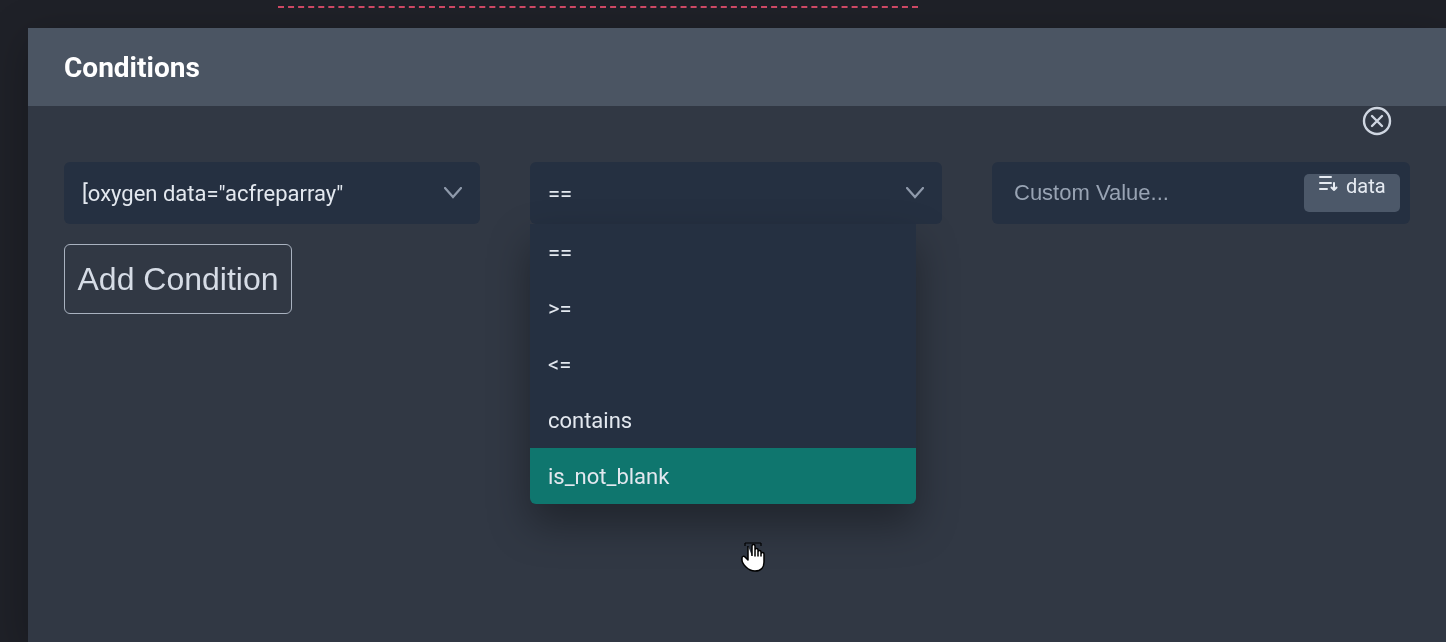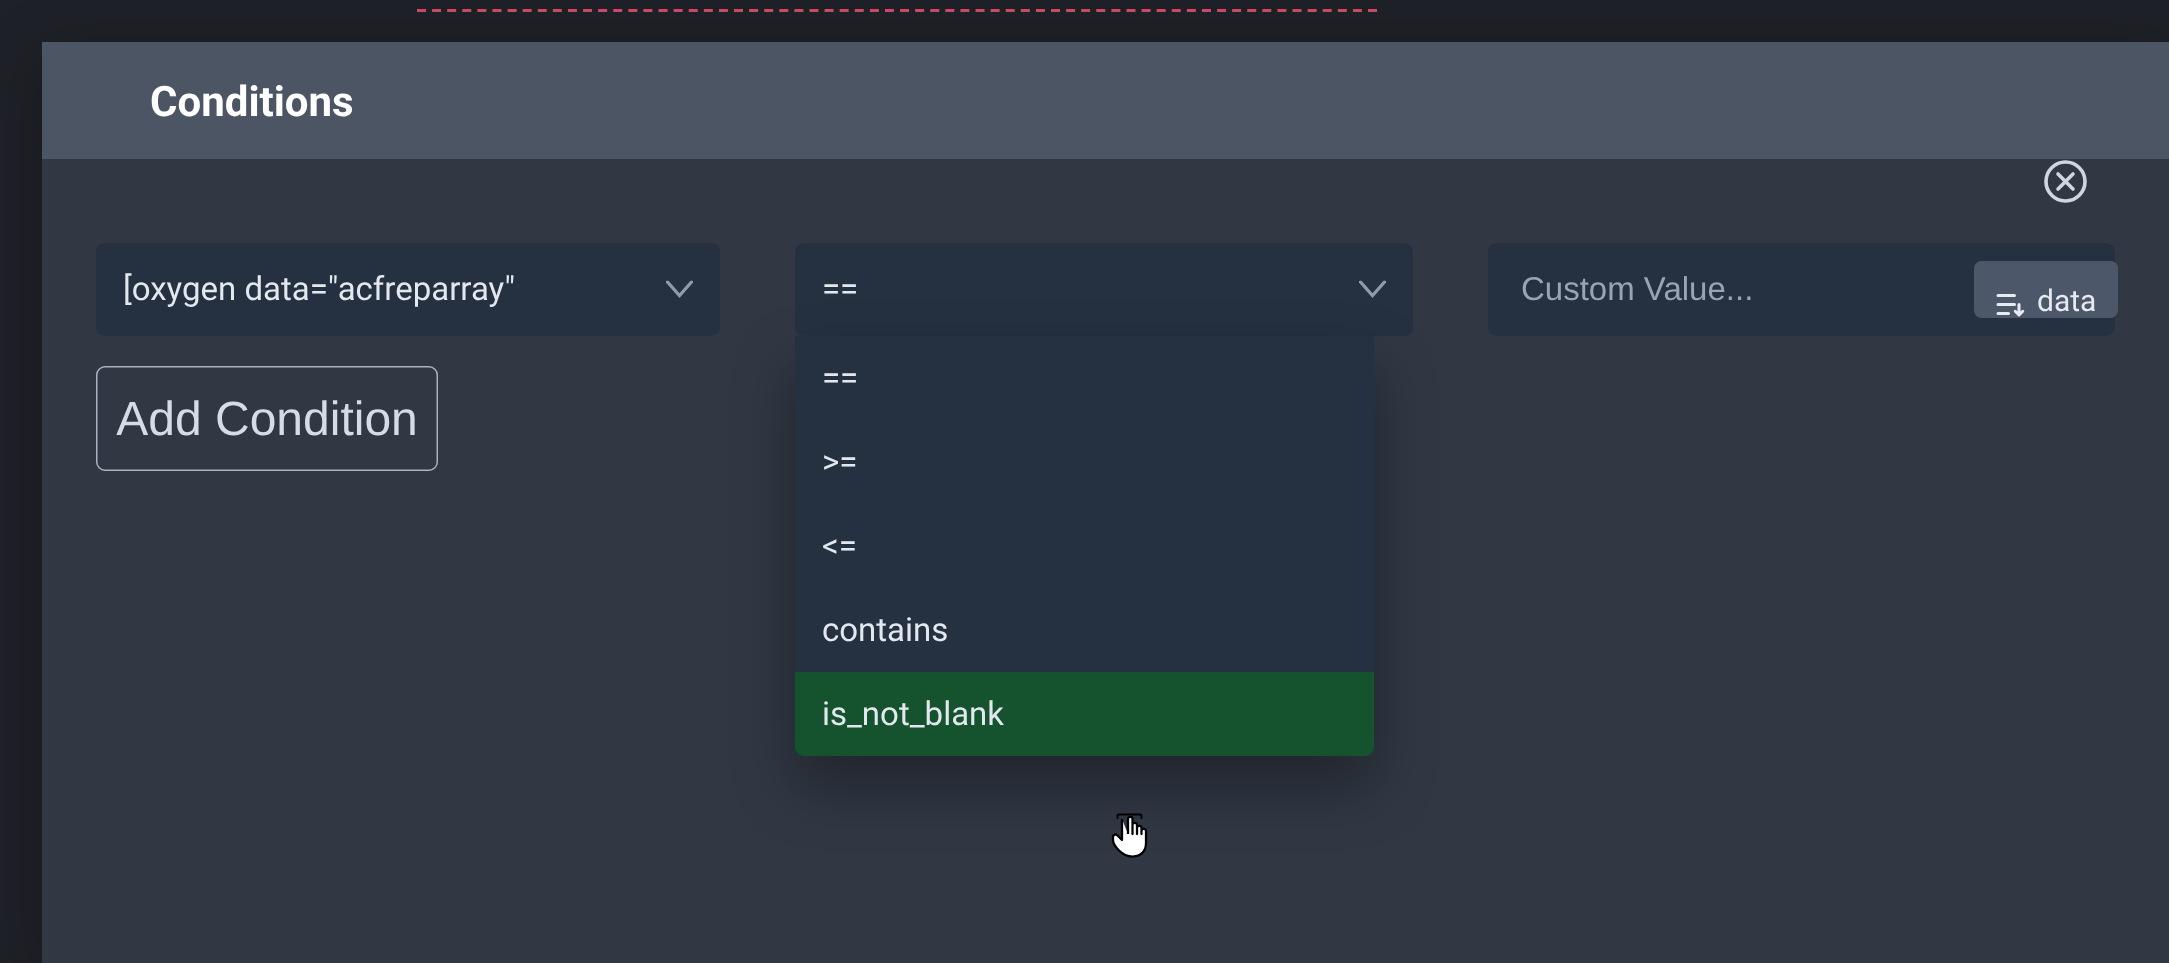--- a/index.html
+++ b/index.html
@@ -39,21 +39,20 @@
     height: 78px;
     background: #4b5563;
     display: flex;
     align-items: center;
     padding: 0 36px;
   }
   .panel-title {
     color: #ffffff;
     font-size: 28px;
     font-weight: 700;
-    margin-left: 36px;
   }
   .panel-body {
     padding: 56px 36px;
     position: relative;
   }
   .row {
     display: flex;
     align-items: center;
     gap: 50px;
   }
@@ -81,40 +80,39 @@
   .select-field { width: 390px; }
   .select-op    { width: 386px; }
   .value-box {
     width: 386px;
     height: 62px;
     background: #253041;
     border-radius: 6px;
     display: flex;
     align-items: center;
     padding: 0 12px 0 20px;
-    gap: 12px;
   }
   .value-input {
     flex: 1;
     background: transparent;
     border: none;
     outline: none;
     color: #e3e8ef;
     font-size: 22px;
   }
   .value-input::placeholder {
     color: #98a3b3;
   }
   .data-button {
     background: #4c5869;
     border-radius: 5px;
     height: 38px;
     padding: 0 14px;
     display: flex;
-    align-items: flex-end;
+    align-items: flex-start;
     gap: 8px;
     color: #e6ebf2;
     font-size: 20px;
     cursor: pointer;
   }
   .close-btn {
     position: absolute;
     top: -2px;
     right: 52px;
     width: 34px;
@@ -149,21 +147,21 @@
   .dropdown-item {
     height: 56px;
     display: flex;
     align-items: center;
     padding: 0 18px;
     color: #e3e8ef;
     font-size: 22px;
     cursor: pointer;
   }
   .dropdown-item.hovered {
-    background: #14532d;
+    background: #0f766e;
   }
   .chevron svg, .icon svg { display: block; }
   .cursor {
     position: absolute;
     left: 739px;
     top: 541px;
     pointer-events: none;
   }
 </style>
 </head>

